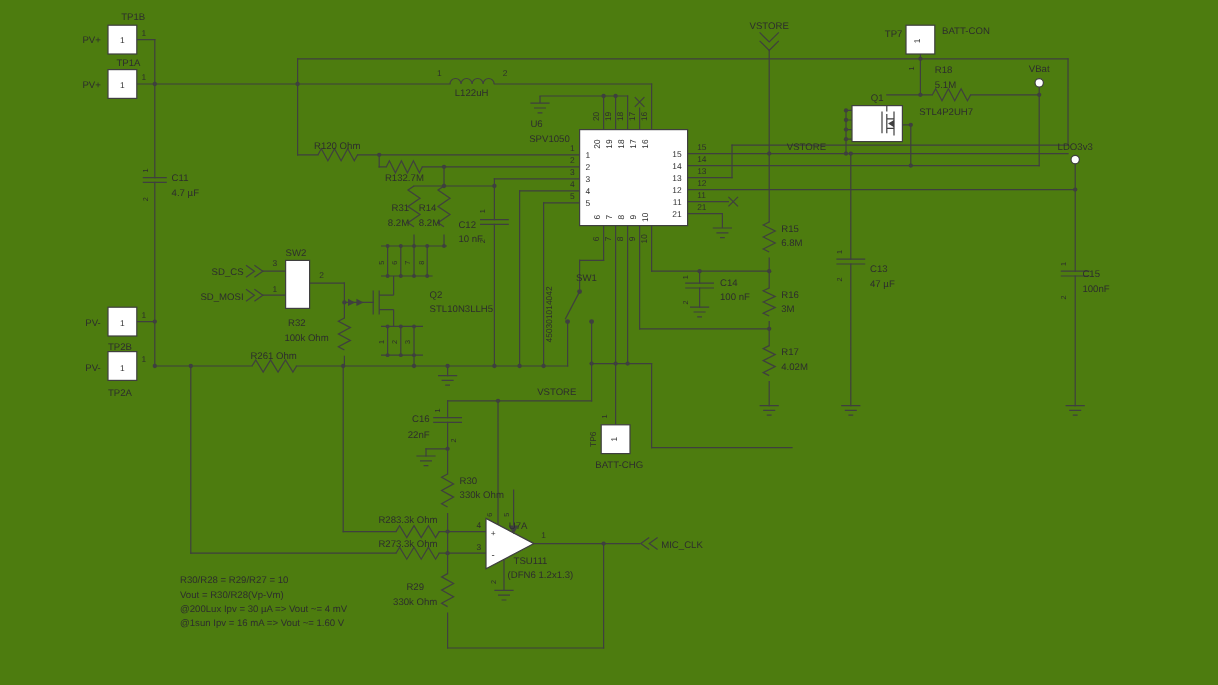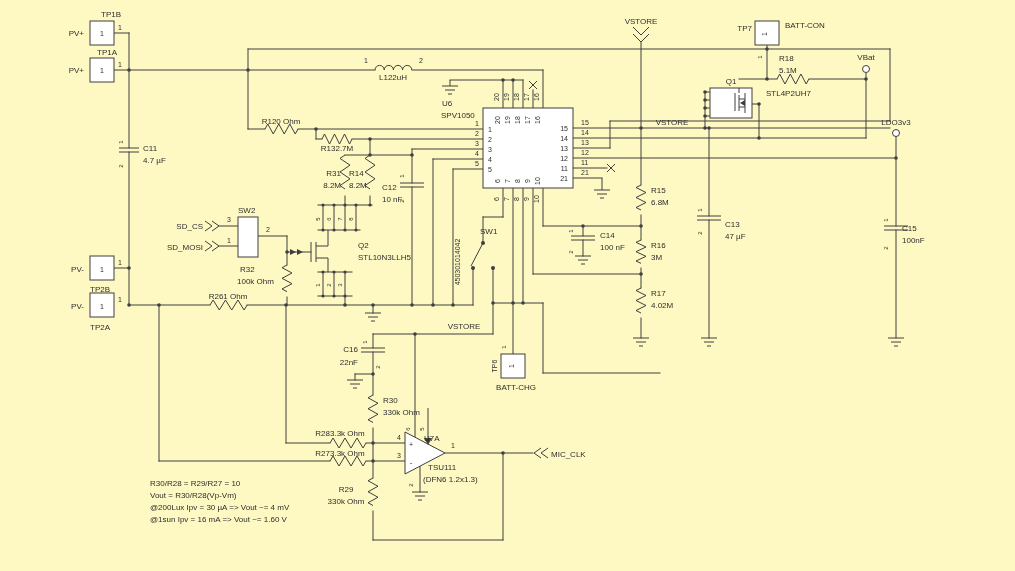--- a/index.html
+++ b/index.html
@@ -1,16 +1,16 @@
 <!DOCTYPE html>
 <html><head>
 <meta charset="utf-8">
 <style>
   html,body{margin:0;padding:0;background:#ffffff;}
-  #stage{position:relative;width:1015px;height:571px;background:#fef9c3;overflow:hidden;}
+  #stage{position:relative;width:1015px;height:571px;background:#4d7c0f;overflow:hidden;}
   svg{display:block;}
   .w{stroke:#3f3f3f;stroke-width:1;fill:none;stroke-linecap:square;stroke-linejoin:miter;}
   .sym{stroke:#3f3f3f;stroke-width:1;fill:none;}
   .box{fill:#ffffff;stroke:#3f3f3f;stroke-width:1;}
   .dotc{fill:#3f3f3f;stroke:none;}
   .fillb{fill:#3f3f3f;stroke:none;}
   text{fill:#2d2d2d;font-family:"Liberation Sans","DejaVu Sans",sans-serif;}
 </style>
 </head>
 <body>

